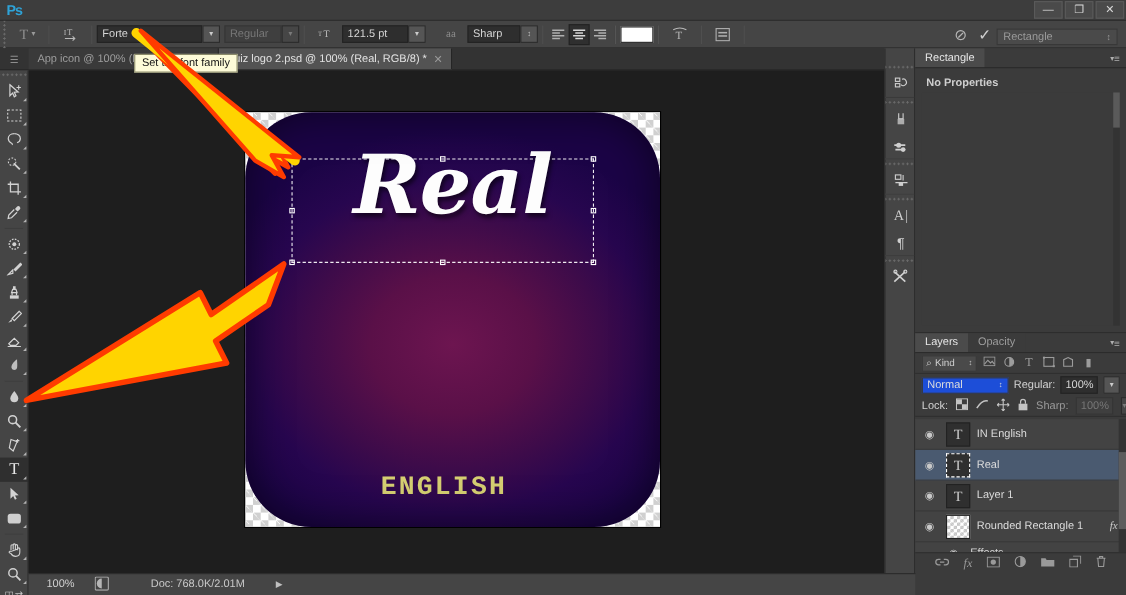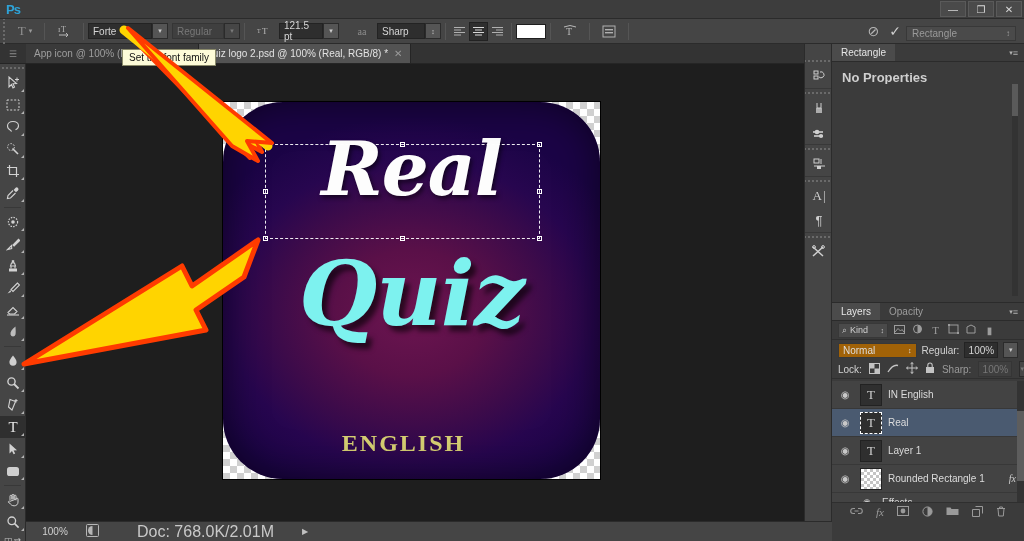--- a/index.html
+++ b/index.html
@@ -88,21 +88,21 @@
     font-size:74px; color:#fdfdfd; letter-spacing:-1px;
     text-shadow:2px 3px 4px rgba(0,0,0,.55); }
   .art-quiz { position:absolute; left:0; right:0; top:138px; text-align:center;
     font-family:"DejaVu Serif", serif; font-style:italic; font-weight:bold;
     font-size:90px; color:#7df2ef; letter-spacing:-1px;
     text-shadow:5px 6px 5px rgba(0,0,0,.6); }
   .art-in { position:absolute; left:0; right:0; top:300px; text-align:center;
     font-family:"DejaVu Sans", sans-serif; font-weight:bold; font-size:20px;
     color:#d6cf72; letter-spacing:2px; }
   .art-eng { position:absolute; left:0; right:16px; top:328px; text-align:center;
-    font-family:Liberation Serif, serif; font-weight:bold; font-size:24px;
+    font-family:Liberation Mono, monospace; font-weight:bold; font-size:24px;
     color:#d6cf72; letter-spacing:2px; }
 
   
   .tbox { position:absolute; left:42px; top:42px; width:275px; height:95px;
     border:1px dashed rgba(255,255,255,.92); }
   .tbox i { position:absolute; width:5px; height:5px; background:transparent;
     border:1px solid #fff; }
   .tbox i.tl{left:-3px;top:-3px}.tbox i.tc{left:50%;margin-left:-3px;top:-3px}
   .tbox i.tr{right:-3px;top:-3px}.tbox i.ml{left:-3px;top:50%;margin-top:-3px}
   .tbox i.mr{right:-3px;top:50%;margin-top:-3px}.tbox i.bl{left:-3px;bottom:-3px}
@@ -122,33 +122,33 @@
   .rpanel { position:absolute; right:0; top:44px; width:192px; bottom:20px; background:#3b3b3b; }
   .ptabs { height:18px; background:#3b3b3b; display:flex; align-items:stretch;
      border-bottom:1px solid #2b2b2b; }
   .ptab { padding:0 9px; display:flex; align-items:center; font-size:10px;
      color:#9d9d9d; background:#3b3b3b; }
   .ptab.active { background:#4b4b4b; color:#e6e6e6; }
   .pmenu { margin-left:auto; padding:0 6px; display:flex; align-items:center; color:#b0b0b0; font-size:9px; }
 
   .props { position:absolute; left:0; right:0; top:0; height:259px; background:#3b3b3b;
      border-bottom:1px solid #2b2b2b; }
-  .noprops { padding:8px 10px; font-size:13px; color:#cfcfcf; font-weight:bold; }
+  .noprops { padding:8px 10px; font-size:10px; color:#cfcfcf; font-weight:bold; }
   .propbody { position:absolute; left:6px; right:6px; top:40px; bottom:6px; background:#3b3b3b; }
   .pscroll { position:absolute; right:0; top:0; width:6px; bottom:0; background:#333; }
   .pscroll i { position:absolute; left:0; top:0; width:6px; height:32px; background:#5a5a5a; }
 
   .layers { position:absolute; left:0; right:0; top:259px; bottom:0; background:#3b3b3b; }
   .lfilter { height:19px; display:flex; align-items:center; gap:5px; padding:0 6px;
      border-bottom:1px solid #2f2f2f; }
   .kind { width:50px; height:15px; background:#4a4a4a; border:1px solid #383838;
      display:flex; align-items:center; gap:3px; padding:0 3px; font-size:9px; color:#cfcfcf; }
   .fico { color:#9c9c9c; font-size:10px; width:13px; text-align:center; }
   .lblend { height:20px; display:flex; align-items:center; gap:5px; padding:0 6px; }
-  .blendsel { width:86px; height:15px; background:#a16207; border:1px solid #383838;
+  .blendsel { width:86px; height:15px; background:#1d4ed8; border:1px solid #383838;
      display:flex; align-items:center; padding:0 4px; font-size:10px; color:#ddd; }
   .lock { height:19px; display:flex; align-items:center; gap:7px; padding:0 6px; border-bottom:1px solid #2f2f2f; }
   .llist { position:absolute; left:0; right:0; top:78px; bottom:19px; background:#434343; overflow:hidden; }
   .lrow { height:28px; display:flex; align-items:center; gap:6px; padding:0 4px;
      border-bottom:1px solid #383838; }
   .lrow.sel { background:#4a5a70; }
   .eye { width:18px; text-align:center; color:#c8c8c8; font-size:10px; }
   .thumb { width:22px; height:22px; background:#2f2f2f; border:1px solid #222;
      display:flex; align-items:center; justify-content:center; color:#d0d0d0; font-size:13px;
      font-family:"Liberation Serif", serif; }
@@ -164,21 +164,21 @@
   .lbtns { position:absolute; left:0; right:0; bottom:0; height:19px; background:#3b3b3b;
      display:flex; align-items:center; justify-content:center; gap:13px; border-top:1px solid #2f2f2f; }
   .lbtn { color:#9a9a9a; font-size:11px; }
   .lscroll { position:absolute; right:0; top:78px; bottom:19px; width:7px; background:#333; }
   .lscroll i { position:absolute; left:0; top:30px; width:7px; height:70px; background:#5d5d5d; }
 
   
   .status { position:absolute; left:26px; bottom:0; right:192px; height:20px;
     background:#454545; border-top:1px solid #2b2b2b; display:flex; align-items:center; gap:8px; padding:0 6px; }
   .zoomfld { width:46px; font-size:10px; color:#d0d0d0; text-align:center; }
-  .docinfo { font-size:16px; color:#c9c9c9;text-align:center; }
+  .docinfo { font-size:10px; color:#c9c9c9;text-align:center; }
 
   
   .tooltip { position:absolute; left:122px; top:49px; background:#fdfbd8;
     border:1px solid #8a8a6a; color:#111; font-size:10px; padding:2px 6px;
     white-space:nowrap; z-index:40; }
 
   
   .arrows { position:absolute; inset:0; pointer-events:none; z-index:60; }
 </style>
 </head>
@@ -207,39 +207,39 @@
     <div class="ob-tool">
       <svg width="15" height="15" viewBox="0 0 15 15" aria-hidden="true">
         <text x="1" y="8" font-size="7" fill="#b9b9b9" font-family="serif">I</text>
         <text x="4" y="8" font-size="8" fill="#b9b9b9" font-family="serif">T</text>
         <path d="M2 11 h9 M9 9 l2 2 l-2 2" stroke="#b9b9b9" fill="none" stroke-width="1"></path>
       </svg>
     </div>
     <div class="ob-sep"></div>
 
     <div class="combo">
-      <div class="fld" style="width:64px">Forte</div>
+      <div class="fld" style="width:96px">Forte</div>
       <div class="drop">▾</div>
     </div>
     <div style="width:4px"></div>
 
     <div class="combo">
       <div class="fld dis" style="width:52px">Regular</div>
       <div class="drop dis">▾</div>
     </div>
     <div class="ob-sep"></div>
 
     <div class="ob-tool">
       <svg width="15" height="15" viewBox="0 0 15 15" aria-hidden="true">
         <text x="0" y="9" font-size="6" fill="#b9b9b9" font-family="serif">T</text>
         <text x="5" y="10" font-size="9" fill="#b9b9b9" font-family="serif">T</text>
       </svg>
     </div>
     <div class="combo">
-      <div class="fld" style="width:44px">121.5 pt</div>
+      <div class="fld" style="width:60px">121.5 pt</div>
       <div class="drop">▾</div>
     </div>
     <div style="width:8px"></div>
 
     <div class="ob-tool" style="font-size:10px;font-family:'Liberation Serif',serif">
       <span>aa</span>
     </div>
     <div class="combo">
       <div class="fld" style="width:48px">Sharp</div>
       <div class="drop">↕</div>
@@ -461,21 +461,20 @@
       <div style="font-size:9px;color:#c6c6c6">◰</div>
       <div style="font-size:9px;color:#c6c6c6">⇄</div>
     </div>
 
   </div>
 
   <div class="canvasarea">
     <div class="artboard">
       <div class="icon-art">
         <div class="art-real">Real</div>
-        <div class="art-quiz">Quiz</div>
         <div class="art-eng">ENGLISH</div>
       </div>
       <div class="tbox">
         <i class="tl"></i>
         <i class="tc"></i>
         <i class="tr"></i>
         <i class="ml"></i>
         <i class="mr"></i>
         <i class="bl"></i>
         <i class="bc"></i>

